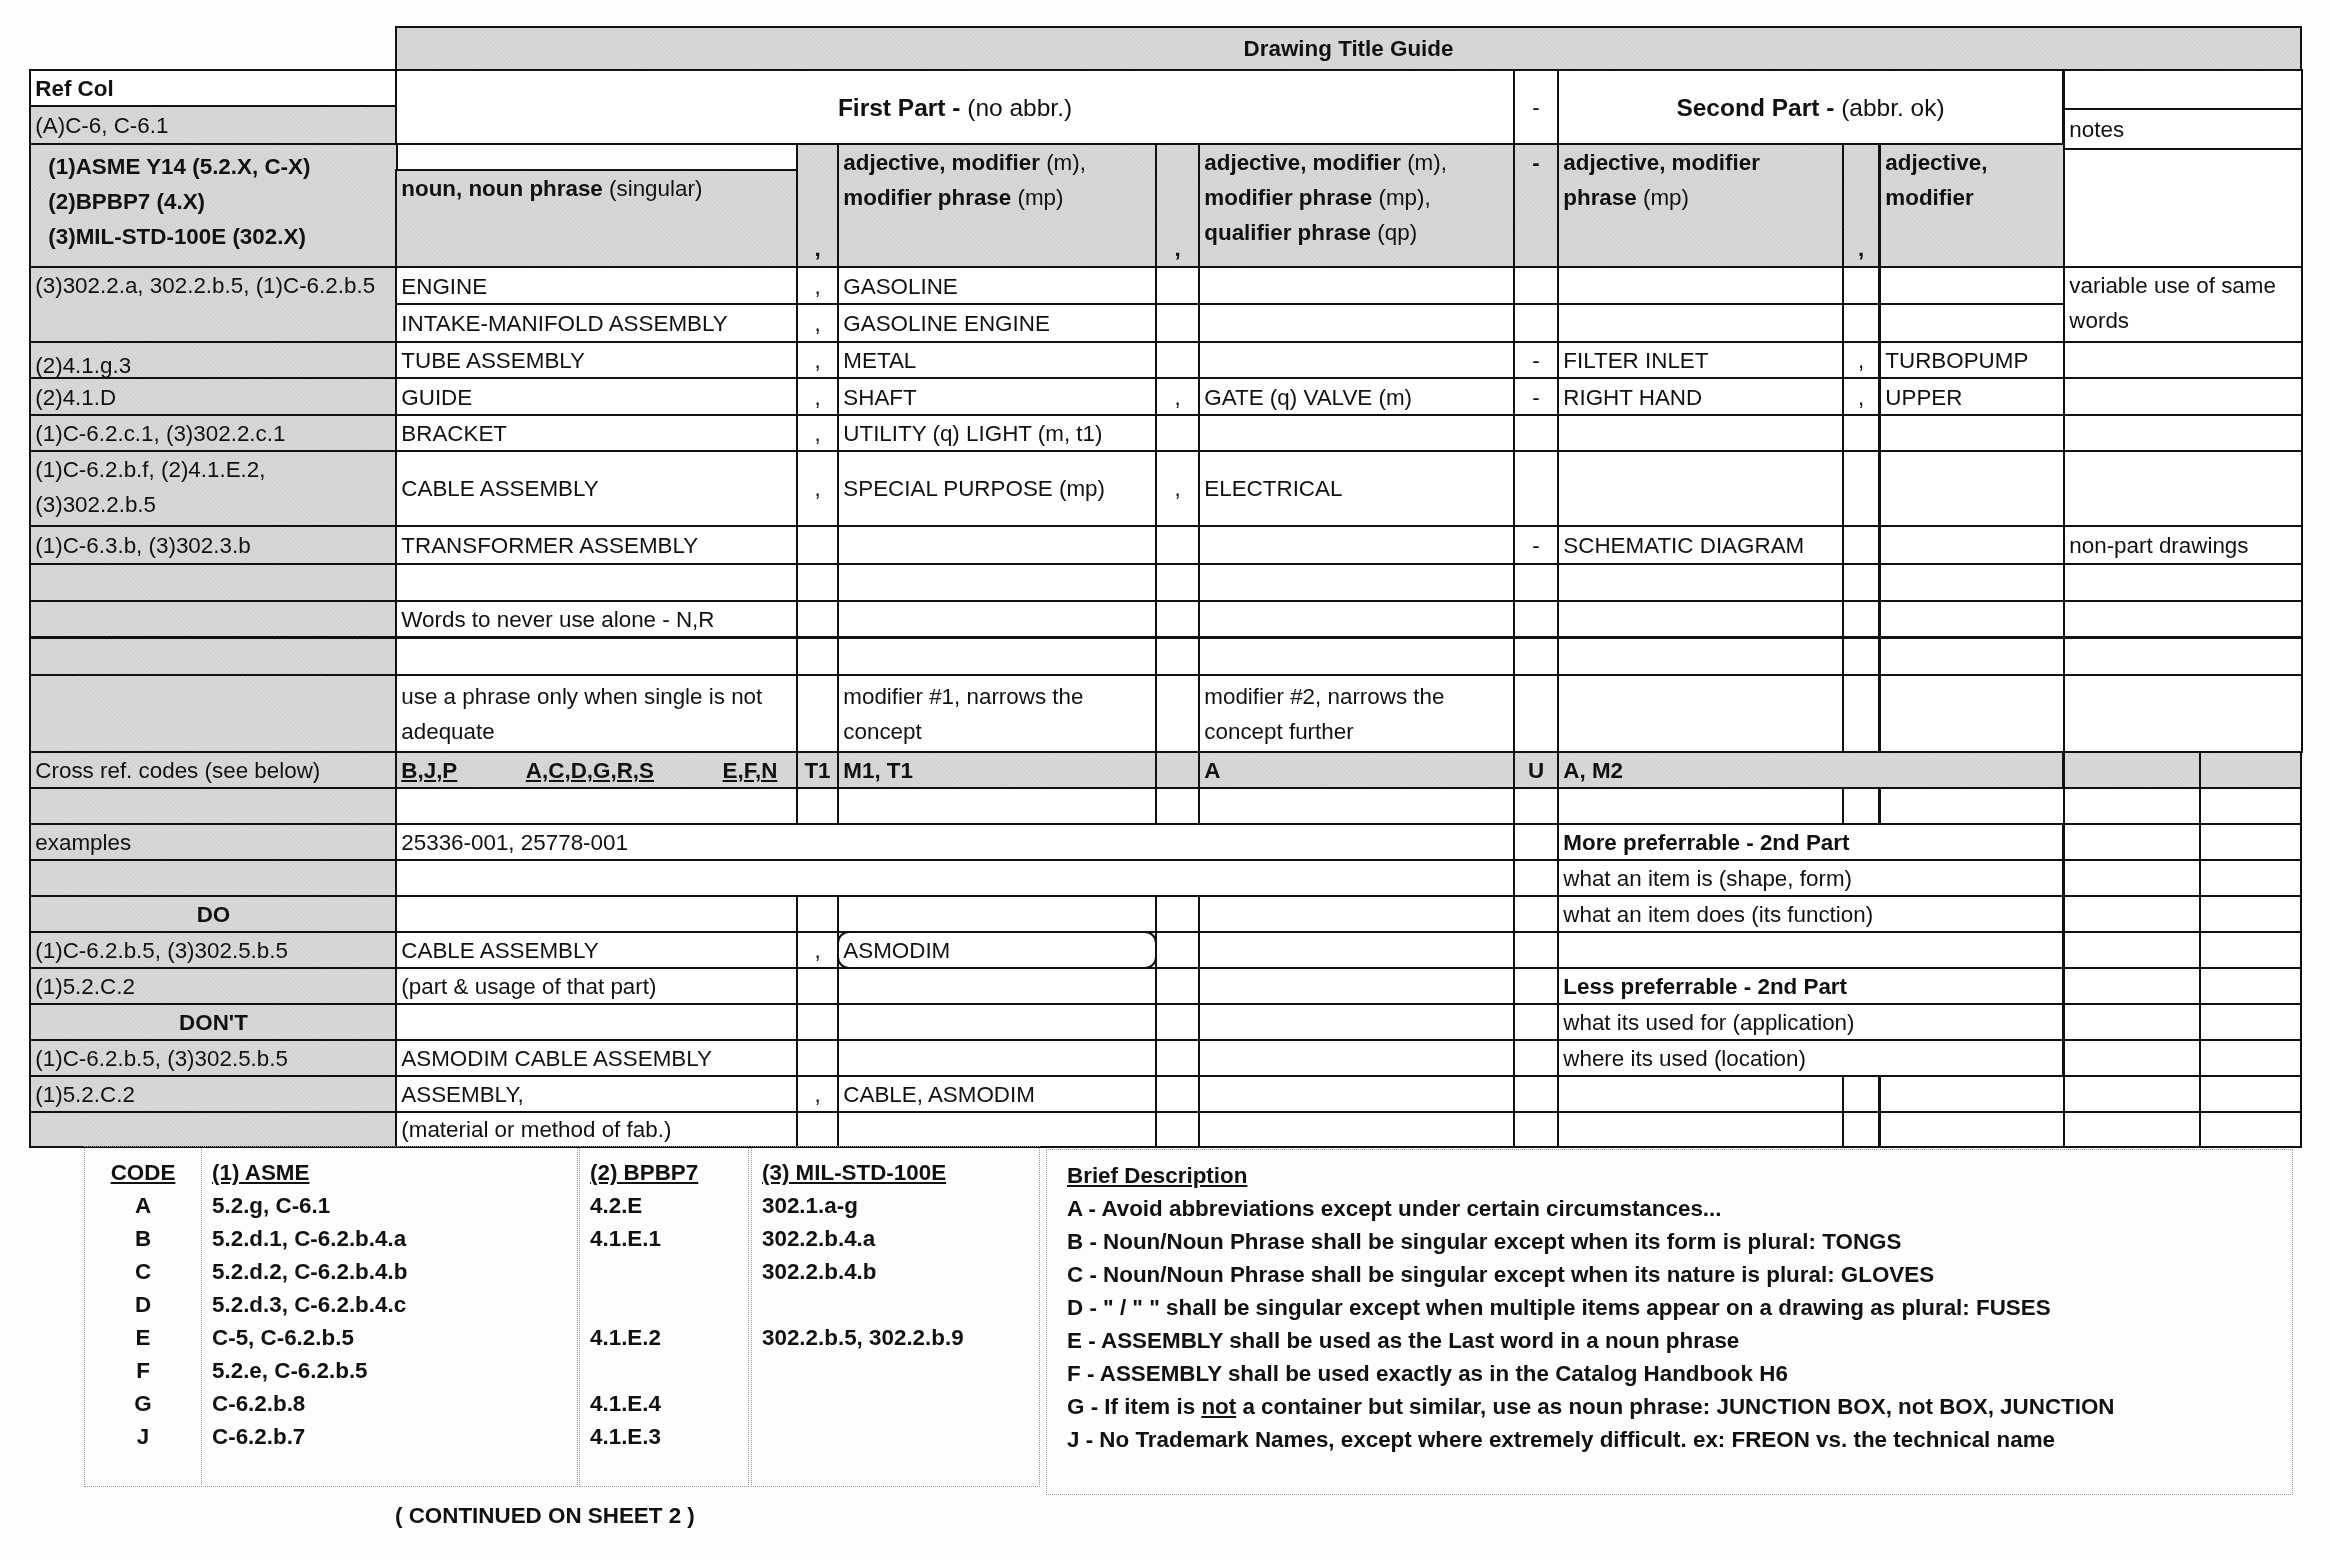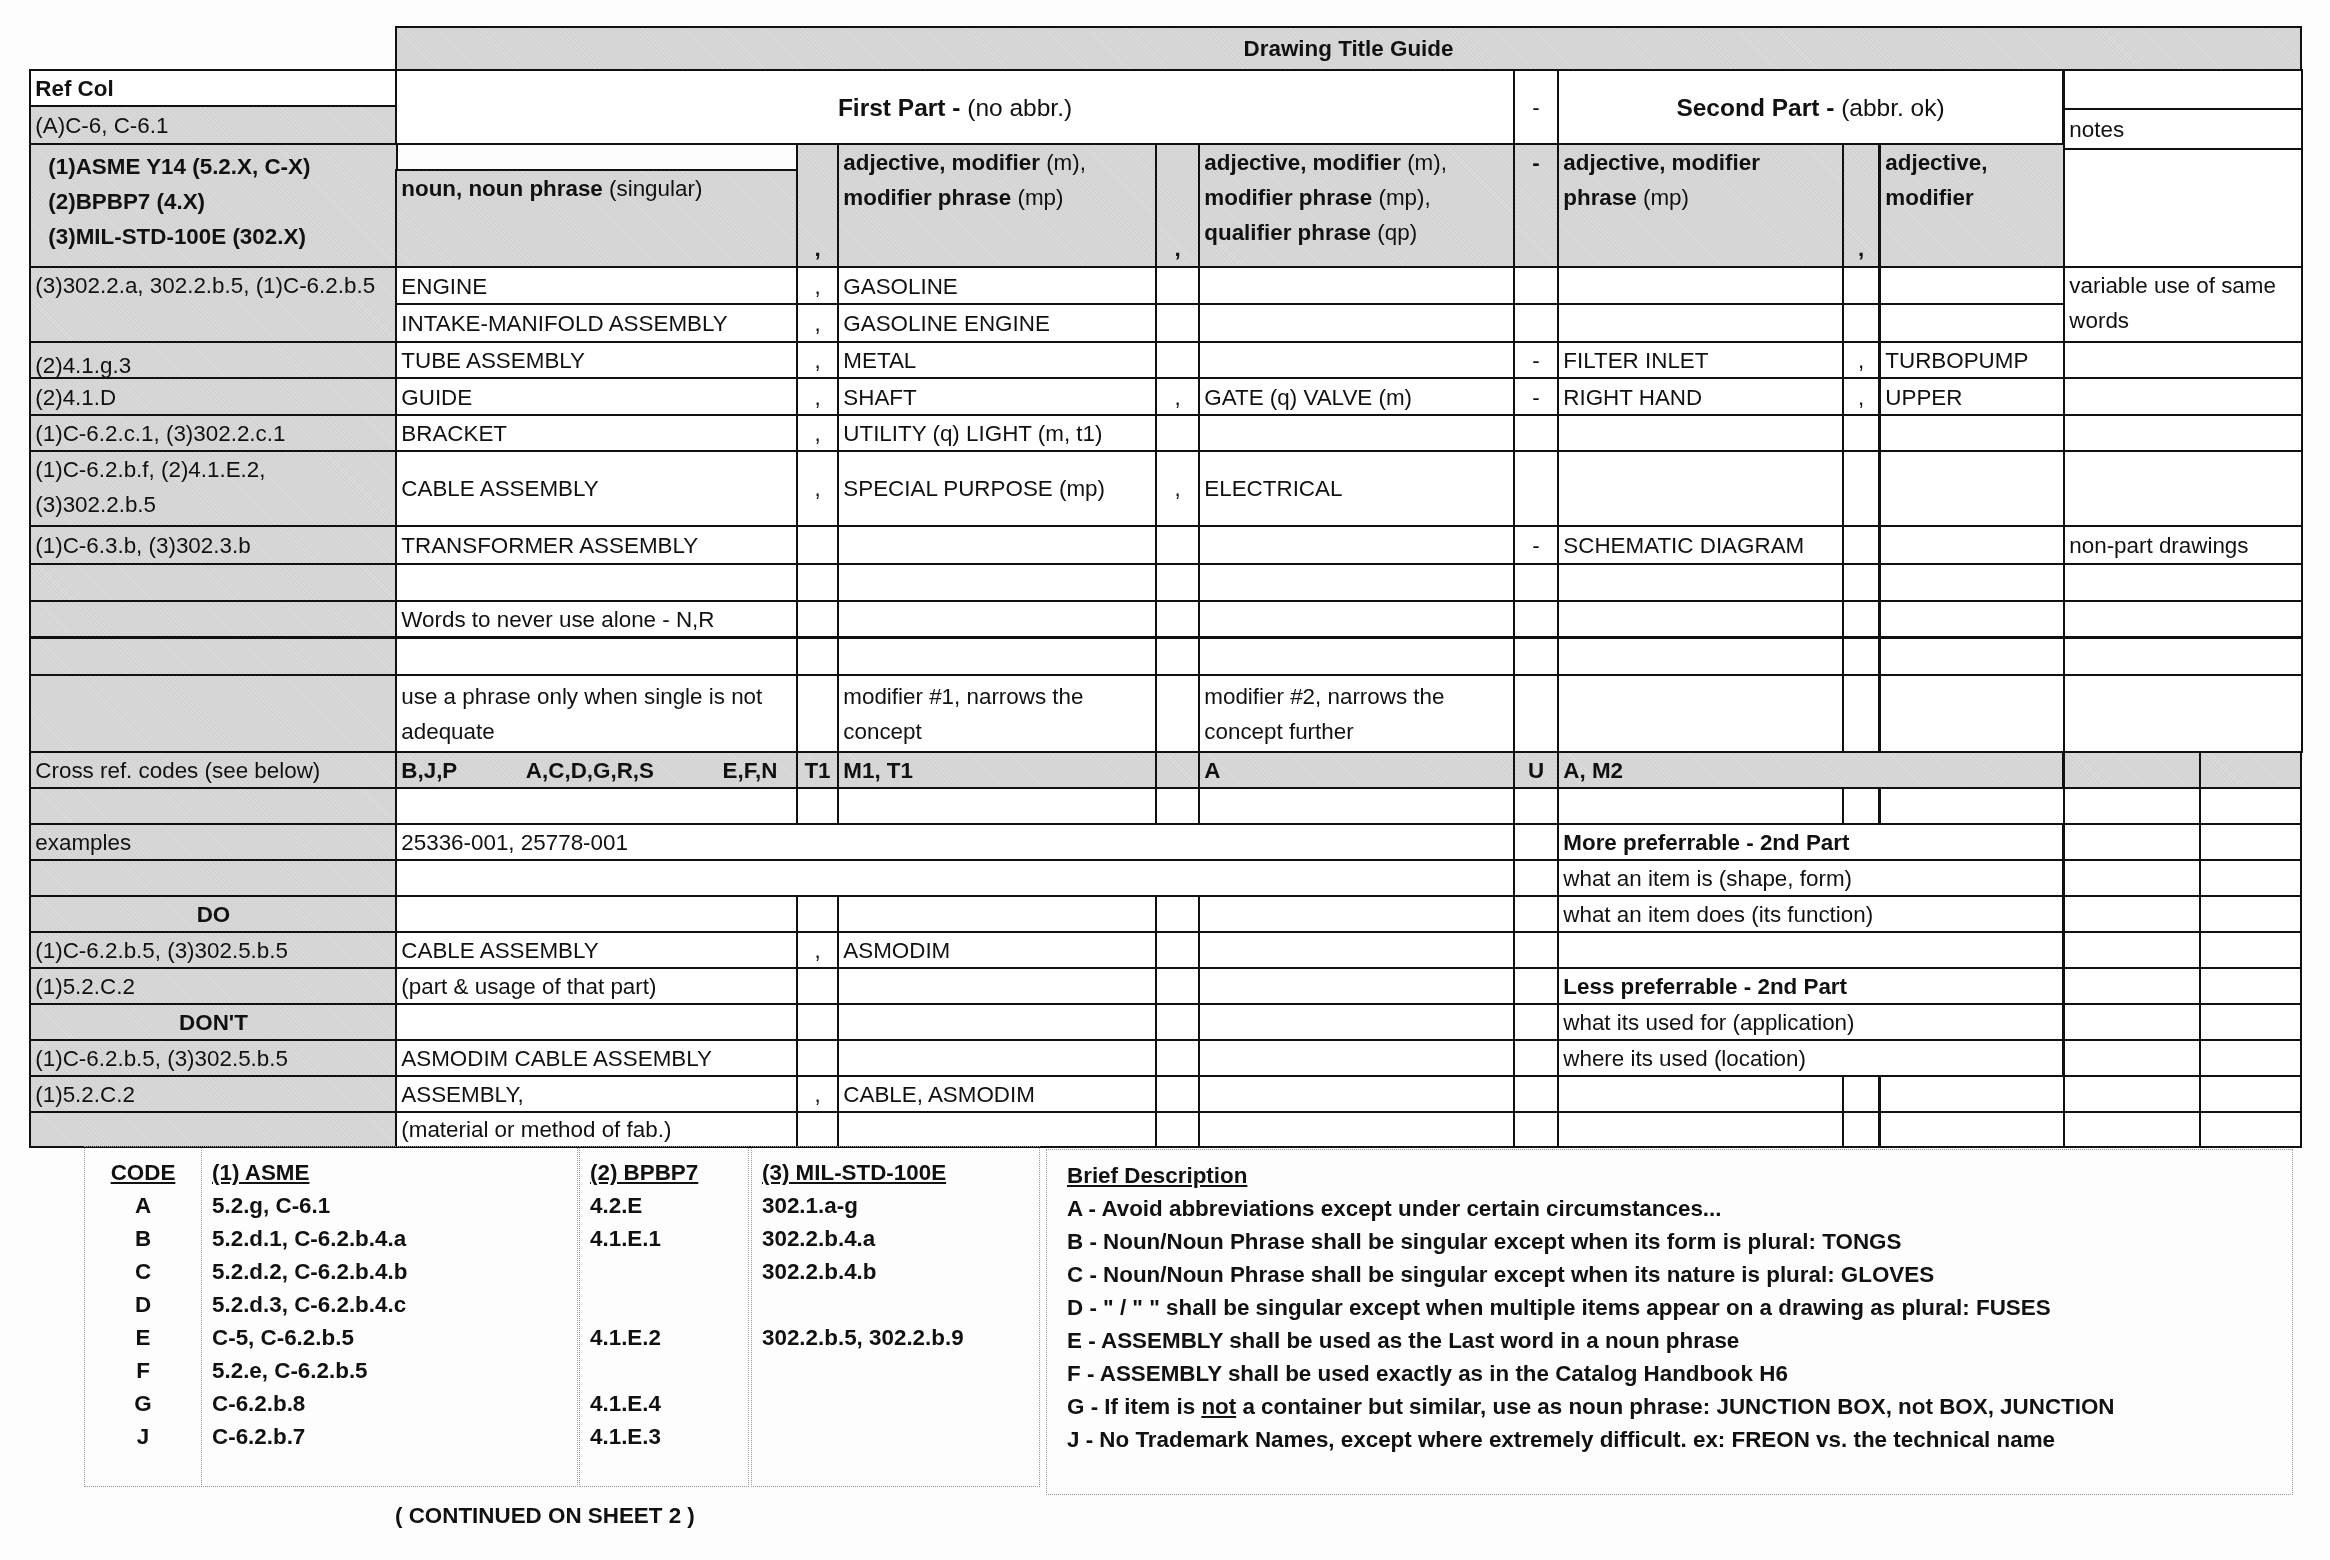--- a/index.html
+++ b/index.html
@@ -179,21 +179,21 @@
     <div class="c " style="left: 796px; top: 674px; width: 43px; height: 79px;"></div>
     <div class="c mid" style="left: 837px; top: 674px; width: 320px; height: 79px;">modifier #1, narrows the concept</div>
     <div class="c " style="left: 1155px; top: 674px; width: 45px; height: 79px;"></div>
     <div class="c mid" style="left: 1198px; top: 674px; width: 318px; height: 79px;">modifier #2, narrows the concept further</div>
     <div class="c " style="left: 1513px; top: 674px; width: 46px; height: 79px;"></div>
     <div class="c " style="left: 1557px; top: 674px; width: 287px; height: 79px;"></div>
     <div class="c " style="left: 1842px; top: 674px; width: 38px; height: 79px;"></div>
     <div class="c " style="left: 1879px; top: 674px; width: 186px; height: 79px;"></div>
     <div class="c " style="left: 2063px; top: 674px; width: 240px; height: 79px;"></div>
     <div class="c g mid" style="left: 29px; top: 751px; width: 369px; height: 38px;">Cross ref. codes (see below)</div>
-    <div class="c g b mid" style="left: 395px; top: 751px; width: 403px; height: 38px; justify-content: space-between;">
+    <div class="c g b mid" style="left: 395px; top: 751px; width: 403px; height: 38px; justify-content: space-between; text-decoration: underline;">
       <span>B,J,P</span>
       <span>A,C,D,G,R,S</span>
       <span style="margin-right: 14.4px;">E,F,N</span>
     </div>
     <div class="c g b midc" style="left: 796px; top: 751px; width: 43px; height: 38px;">T1</div>
     <div class="c g b mid" style="left: 837px; top: 751px; width: 320px; height: 38px;">M1, T1</div>
     <div class="c g" style="left: 1155px; top: 751px; width: 45px; height: 38px;"></div>
     <div class="c g b mid" style="left: 1198px; top: 751px; width: 318px; height: 38px;">A</div>
     <div class="c g b midc" style="left: 1513px; top: 751px; width: 46px; height: 38px;">U</div>
     <div class="c g b mid" style="left: 1557px; top: 751px; width: 507px; height: 38px;">A, M2</div>
@@ -229,21 +229,21 @@
     <div class="c " style="left: 837px; top: 895px; width: 320px; height: 38px;"></div>
     <div class="c " style="left: 1155px; top: 895px; width: 45px; height: 38px;"></div>
     <div class="c " style="left: 1198px; top: 895px; width: 318px; height: 38px;"></div>
     <div class="c " style="left: 1513px; top: 895px; width: 46px; height: 38px;"></div>
     <div class="c mid" style="left: 1557px; top: 895px; width: 507px; height: 38px;">what an item does (its function)</div>
     <div class="c " style="left: 2063px; top: 895px; width: 139px; height: 38px;"></div>
     <div class="c " style="left: 2199px; top: 895px; width: 103px; height: 38px;"></div>
     <div class="c g mid" style="left: 29px; top: 931px; width: 369px; height: 38px;">(1)C-6.2.b.5, (3)302.5.b.5</div>
     <div class="c mid" style="left: 395px; top: 931px; width: 403px; height: 38px;">CABLE ASSEMBLY</div>
     <div class="c midc" style="left: 796px; top: 931px; width: 43px; height: 38px;">,</div>
-    <div class="c mid" style="left: 837px; top: 931px; width: 320px; height: 38px;">ASMODIM</div>
+    <div class="c mid" style="left: 837px; top: 931px; width: 320px; height: 38px; border-radius: 12px;">ASMODIM</div>
     <div class="c " style="left: 1155px; top: 931px; width: 45px; height: 38px;"></div>
     <div class="c " style="left: 1198px; top: 931px; width: 318px; height: 38px;"></div>
     <div class="c " style="left: 1513px; top: 931px; width: 46px; height: 38px;"></div>
     <div class="c " style="left: 1557px; top: 931px; width: 507px; height: 38px;"></div>
     <div class="c " style="left: 2063px; top: 931px; width: 139px; height: 38px;"></div>
     <div class="c " style="left: 2199px; top: 931px; width: 103px; height: 38px;"></div>
     <div class="c g mid" style="left: 29px; top: 967px; width: 369px; height: 38px;">(1)5.2.C.2</div>
     <div class="c mid" style="left: 395px; top: 967px; width: 403px; height: 38px;">(part &amp; usage of that part)</div>
     <div class="c " style="left: 796px; top: 967px; width: 43px; height: 38px;"></div>
     <div class="c " style="left: 837px; top: 967px; width: 320px; height: 38px;"></div>

